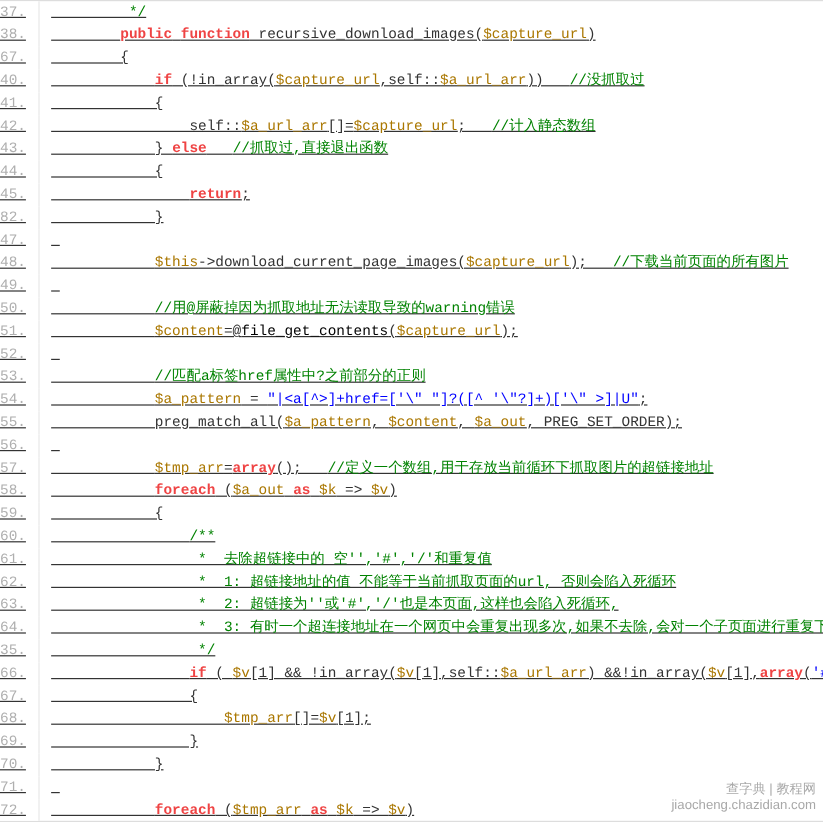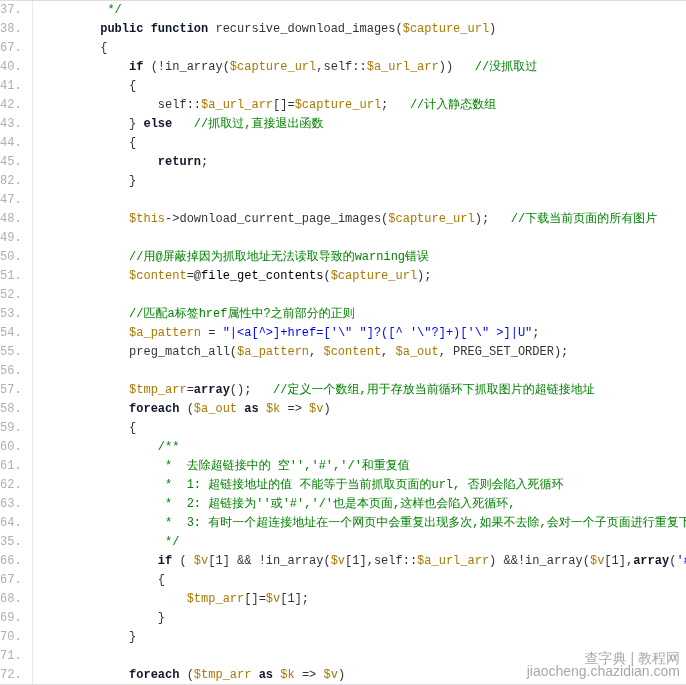--- a/index.html
+++ b/index.html
@@ -10,20 +10,21 @@
     color: #333;
   }
   .code-container {
     width: 686px;
     height: 685px;
     box-sizing: border-box;
     overflow: hidden;
     position: relative;
     border-top: 1px solid #ddd;
     border-bottom: 1px solid #ddd;
+    text-decoration: underline;
   }
   .code-lines {
     display: table;
     width: 100%;
     border-collapse: collapse;
   }
   .line-row {
     display: table-row;
   }
   .gutter {
@@ -42,30 +43,30 @@
   .code {
     display: table-cell;
     padding-left: 10px;
     white-space: pre;
     vertical-align: top;
     line-height: 19px;
     height: 19px;
     color: #333;
   }
   .cm { color: #008200; }
-  .kw { color: #0f172a; font-weight: bold; }
+  .kw { color: #ef4444; font-weight: bold; }
   .fn { color: #000000; }
   .str { color: #0000ff; }
   .var { color: #aa7700; }
   .plain { color: #333; }
   .watermark {
     position: absolute;
     right: 6px;
     bottom: 6px;
-    font-size: 14px;
+    font-size: 11px;
     color: #999;
     font-family: Arial, sans-serif;
     opacity: 0.85;
     text-align: right;
     line-height: 13px;
   }
 </style>
 </head>
 <body>
 

